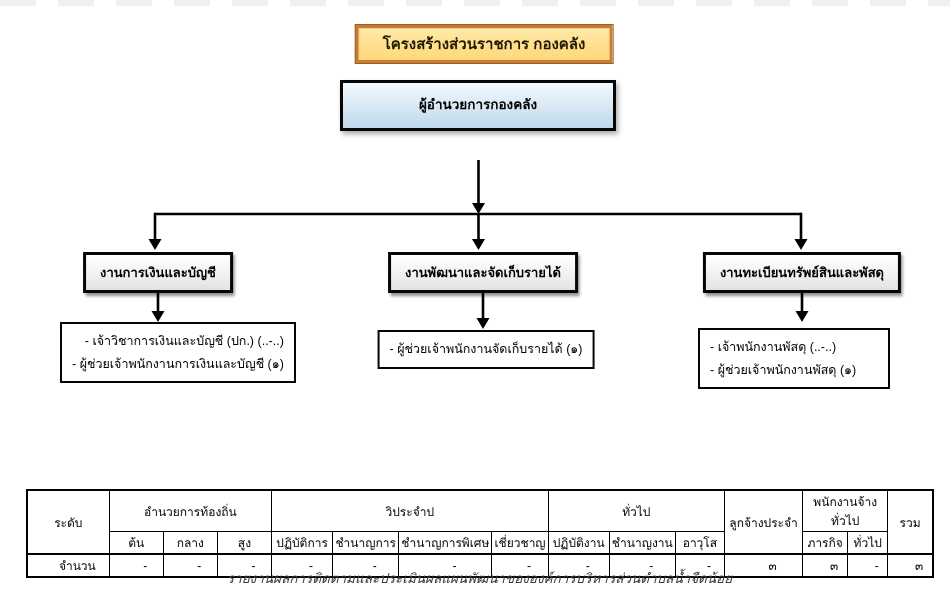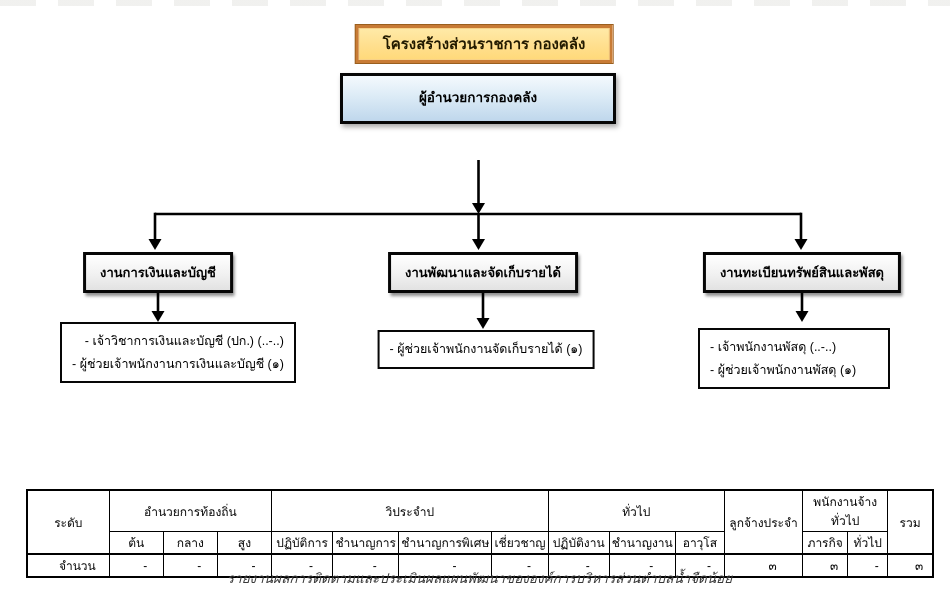--- a/index.html
+++ b/index.html
@@ -20,21 +20,21 @@
     position:absolute;left:477px;top:25px;transform:translateX(-50%);
     padding:4px 24px;white-space:nowrap;
     background:linear-gradient(180deg,#ffeaa8 0%,#ffdf8e 55%,#ffd979 100%);
     border:3px solid #c87b35;
     box-shadow:0 0 0 1px #9a5f1e, inset 0 0 0 1px #f8d287;
     font-size:15px;font-weight:bold;color:#221a00;text-align:right;margin-left:7px;
   }
 
   
   .director-box{
-    position:absolute;left:478px;top:73px;transform:translateX(-50%);
+    position:absolute;left:478px;top:80px;transform:translateX(-50%);
     min-width:276px;padding:11px 28px;white-space:nowrap;
     border:3px solid #060606;
     background:linear-gradient(180deg,#f4f9fd 0%,#dcebf6 45%,#bfd7ec 100%);
     box-shadow:2px 3px 5px rgba(0,0,0,.35);
     text-align:center;font-weight:bold;font-size:13.5px;line-height:1.7;z-index:2;
   }
 
   
   .section-box{
     position:absolute;top:252px;transform:translateX(-50%);

